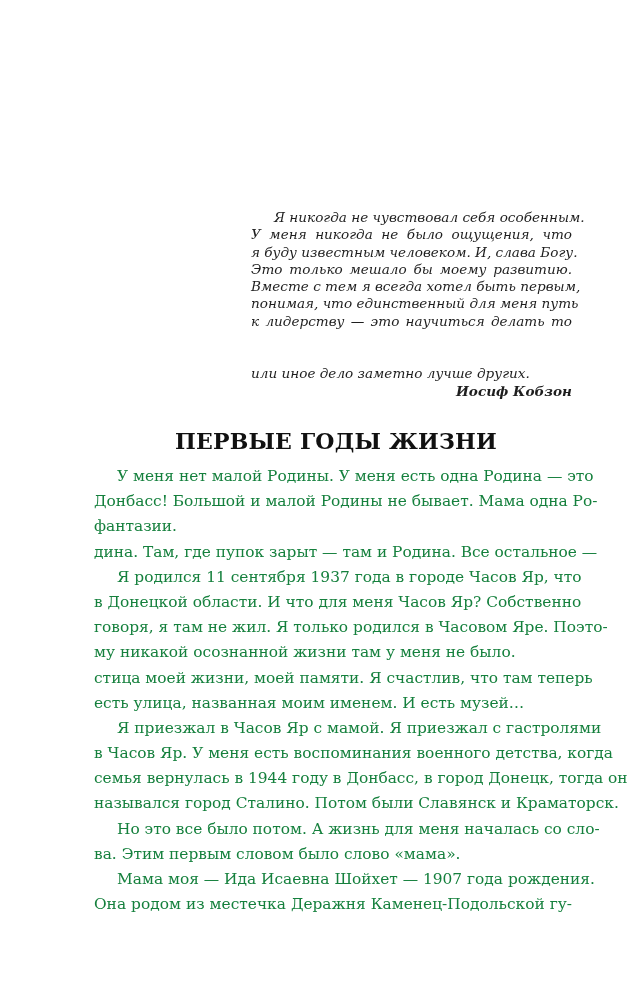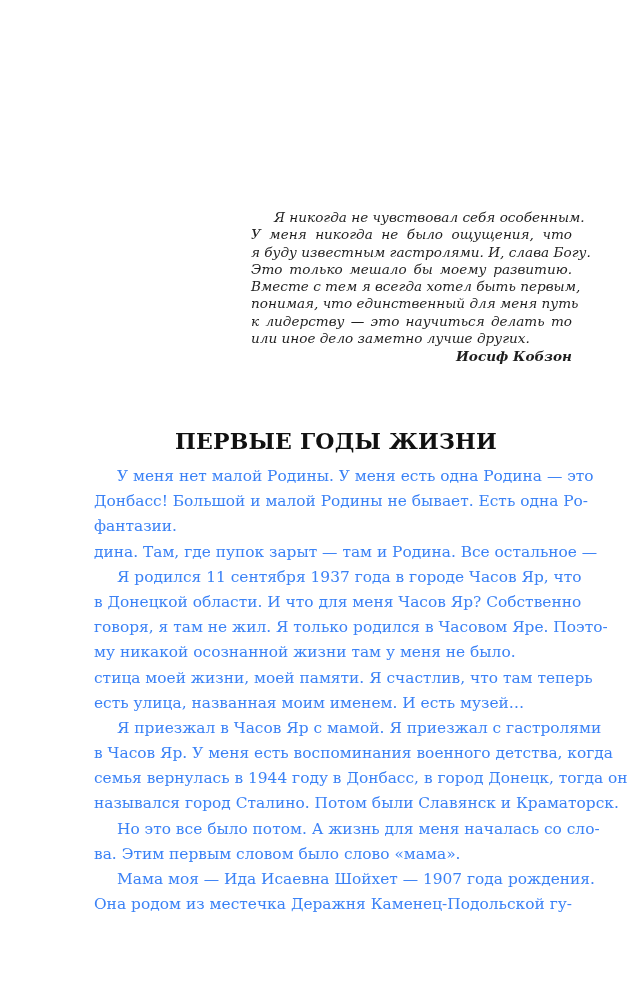--- a/index.html
+++ b/index.html
@@ -37,20 +37,21 @@
     display: block;
     white-space: nowrap;
     text-align: justify;
     text-align-last: justify;
   }
   .epigraph .q-line.first {
     padding-left: 23px;
   }
   .epigraph .q-line.last {
     text-align-last: left;
+    margin-top: 35px;
   }
   .epigraph .author {
     display: block;
     text-align: right;
     font-weight: bold;
     margin-top: 1px;
   }
   
   .chapter-title {
     position: absolute;
@@ -67,21 +68,21 @@
     padding-left: 14px;
   }
   
   .body-text {
     position: absolute;
     left: 94px;
     top: 464px;
     width: 478px;
     font-size: 15.4px;
     line-height: 25.2px;
-    color: #3b82f6;
+    color: #15803d;
   }
   .body-text .line {
     display: block;
     white-space: nowrap;
     text-align: justify;
     text-align-last: justify;
     height: 25.2px;
   }
   .body-text .line.indent {
     padding-left: 23px;
@@ -91,34 +92,34 @@
   }
 </style>
 </head>
 <body>
 
 <div class="page">
 
   <div class="epigraph">
     <span class="q-line first">Я никогда не чувствовал себя особенным.</span>
     <span class="q-line">У меня никогда не было ощущения, что</span>
-    <span class="q-line">я буду известным гастролями. И, слава Богу.</span>
+    <span class="q-line">я буду известным человеком. И, слава Богу.</span>
     <span class="q-line">Это только мешало бы моему развитию.</span>
     <span class="q-line">Вместе с тем я всегда хотел быть первым,</span>
     <span class="q-line">понимая, что единственный для меня путь</span>
     <span class="q-line">к лидерству — это научиться делать то</span>
     <span class="q-line last">или иное дело заметно лучше других.</span>
     <span class="author">Иосиф Кобзон</span>
   </div>
 
   <h1 class="chapter-title">ПЕРВЫЕ ГОДЫ ЖИЗНИ</h1>
 
   <div class="body-text">
     <span class="line indent">У меня нет малой Родины. У меня есть одна Родина — это</span>
-    <span class="line">Донбасс! Большой и малой Родины не бывает. Есть одна Ро-</span>
+    <span class="line">Донбасс! Большой и малой Родины не бывает. Мама одна Ро-</span>
     <span class="line end">фантазии.</span>
     <span class="line">дина. Там, где пупок зарыт — там и Родина. Все остальное —</span>
     <span class="line indent">Я родился 11 сентября 1937 года в городе Часов Яр, что</span>
     <span class="line">в Донецкой области. И что для меня Часов Яр? Собственно</span>
     <span class="line">говоря, я там не жил. Я только родился в Часовом Яре. Поэто-</span>
     <span class="line end">му никакой осознанной жизни там у меня не было.</span>
     <span class="line">стица моей жизни, моей памяти. Я счастлив, что там теперь</span>
     <span class="line end">есть улица, названная моим именем. И есть музей…</span>
     <span class="line indent">Я приезжал в Часов Яр с мамой. Я приезжал с гастролями</span>
     <span class="line">в Часов Яр. У меня есть воспоминания военного детства, когда</span>

